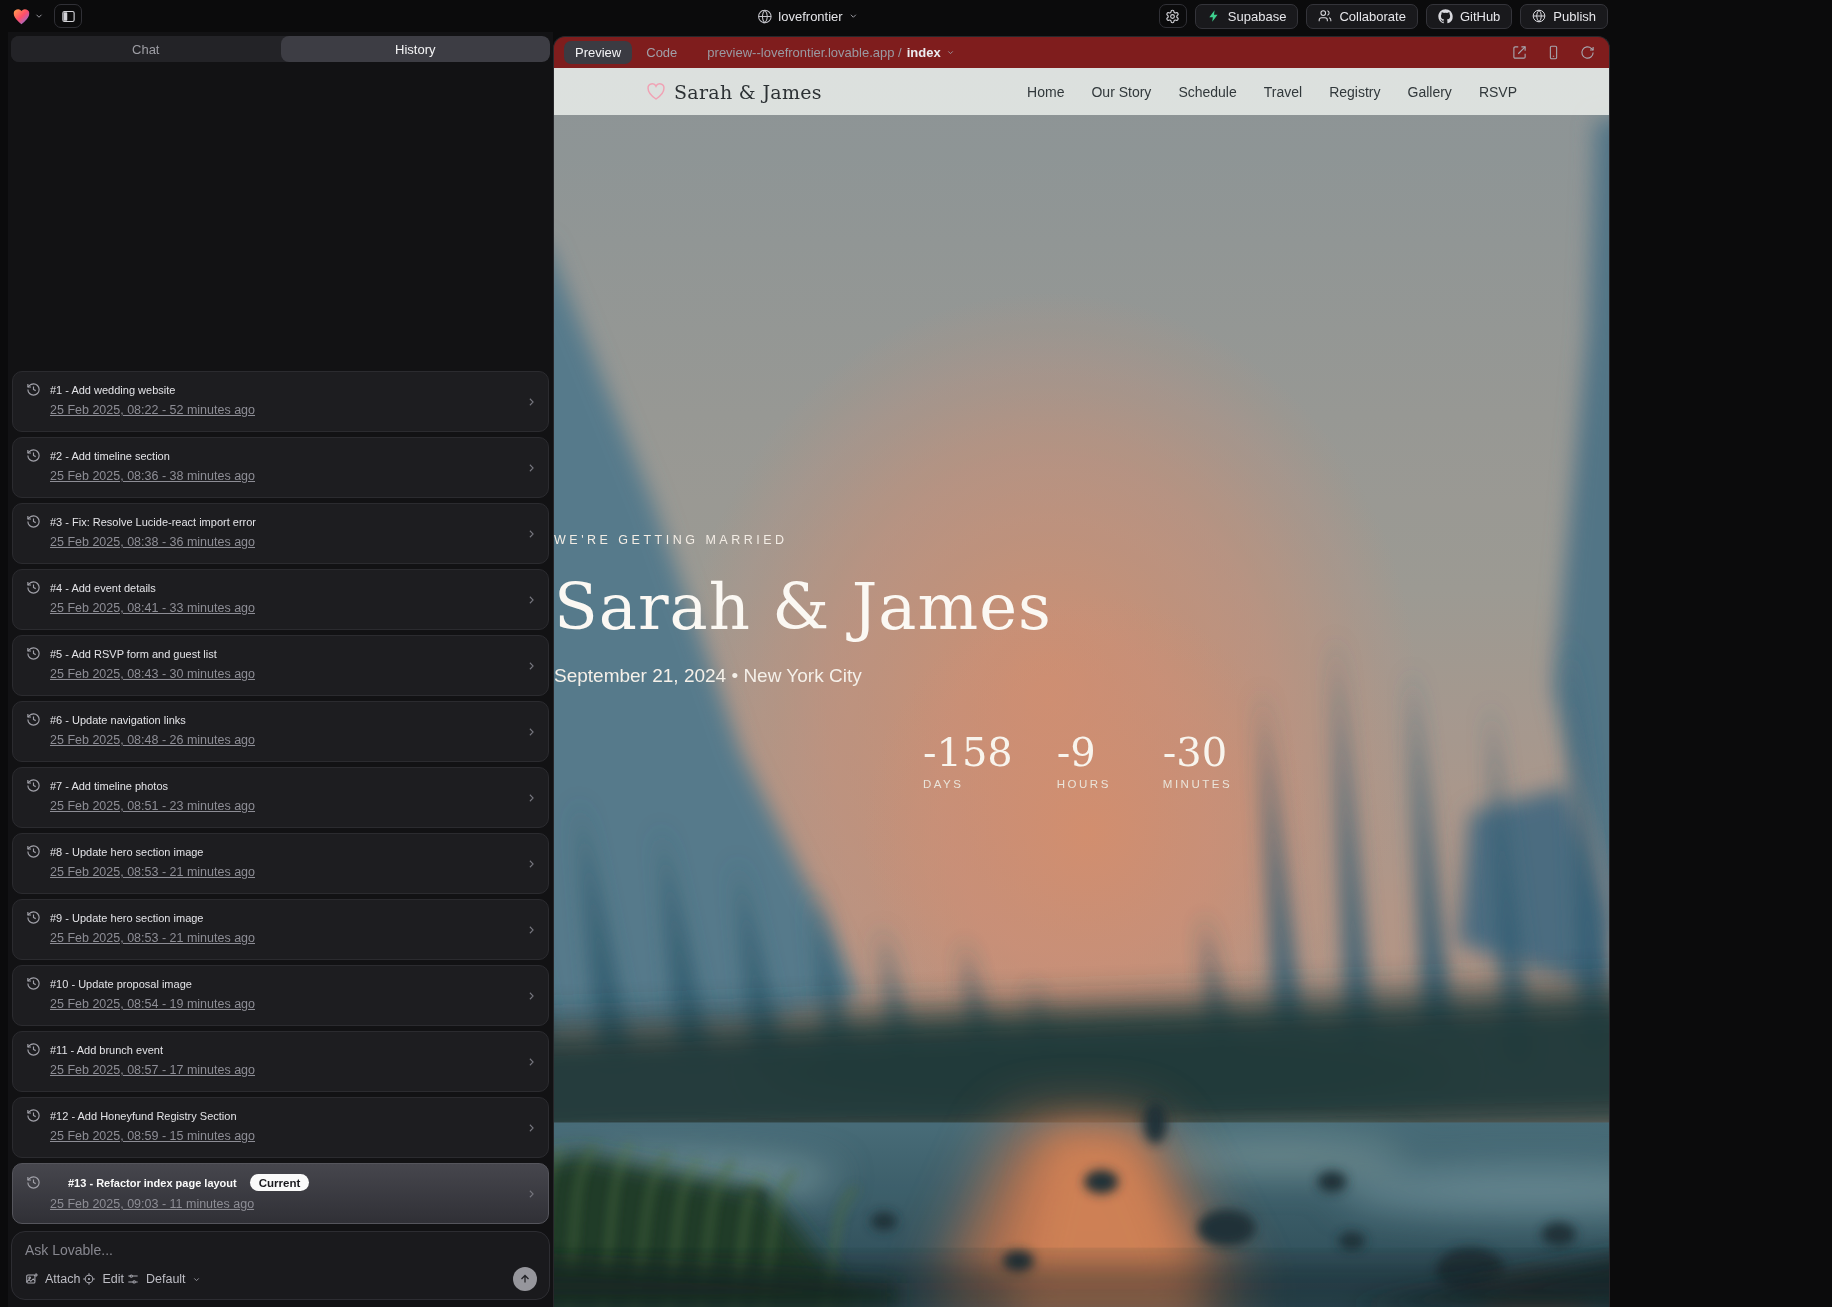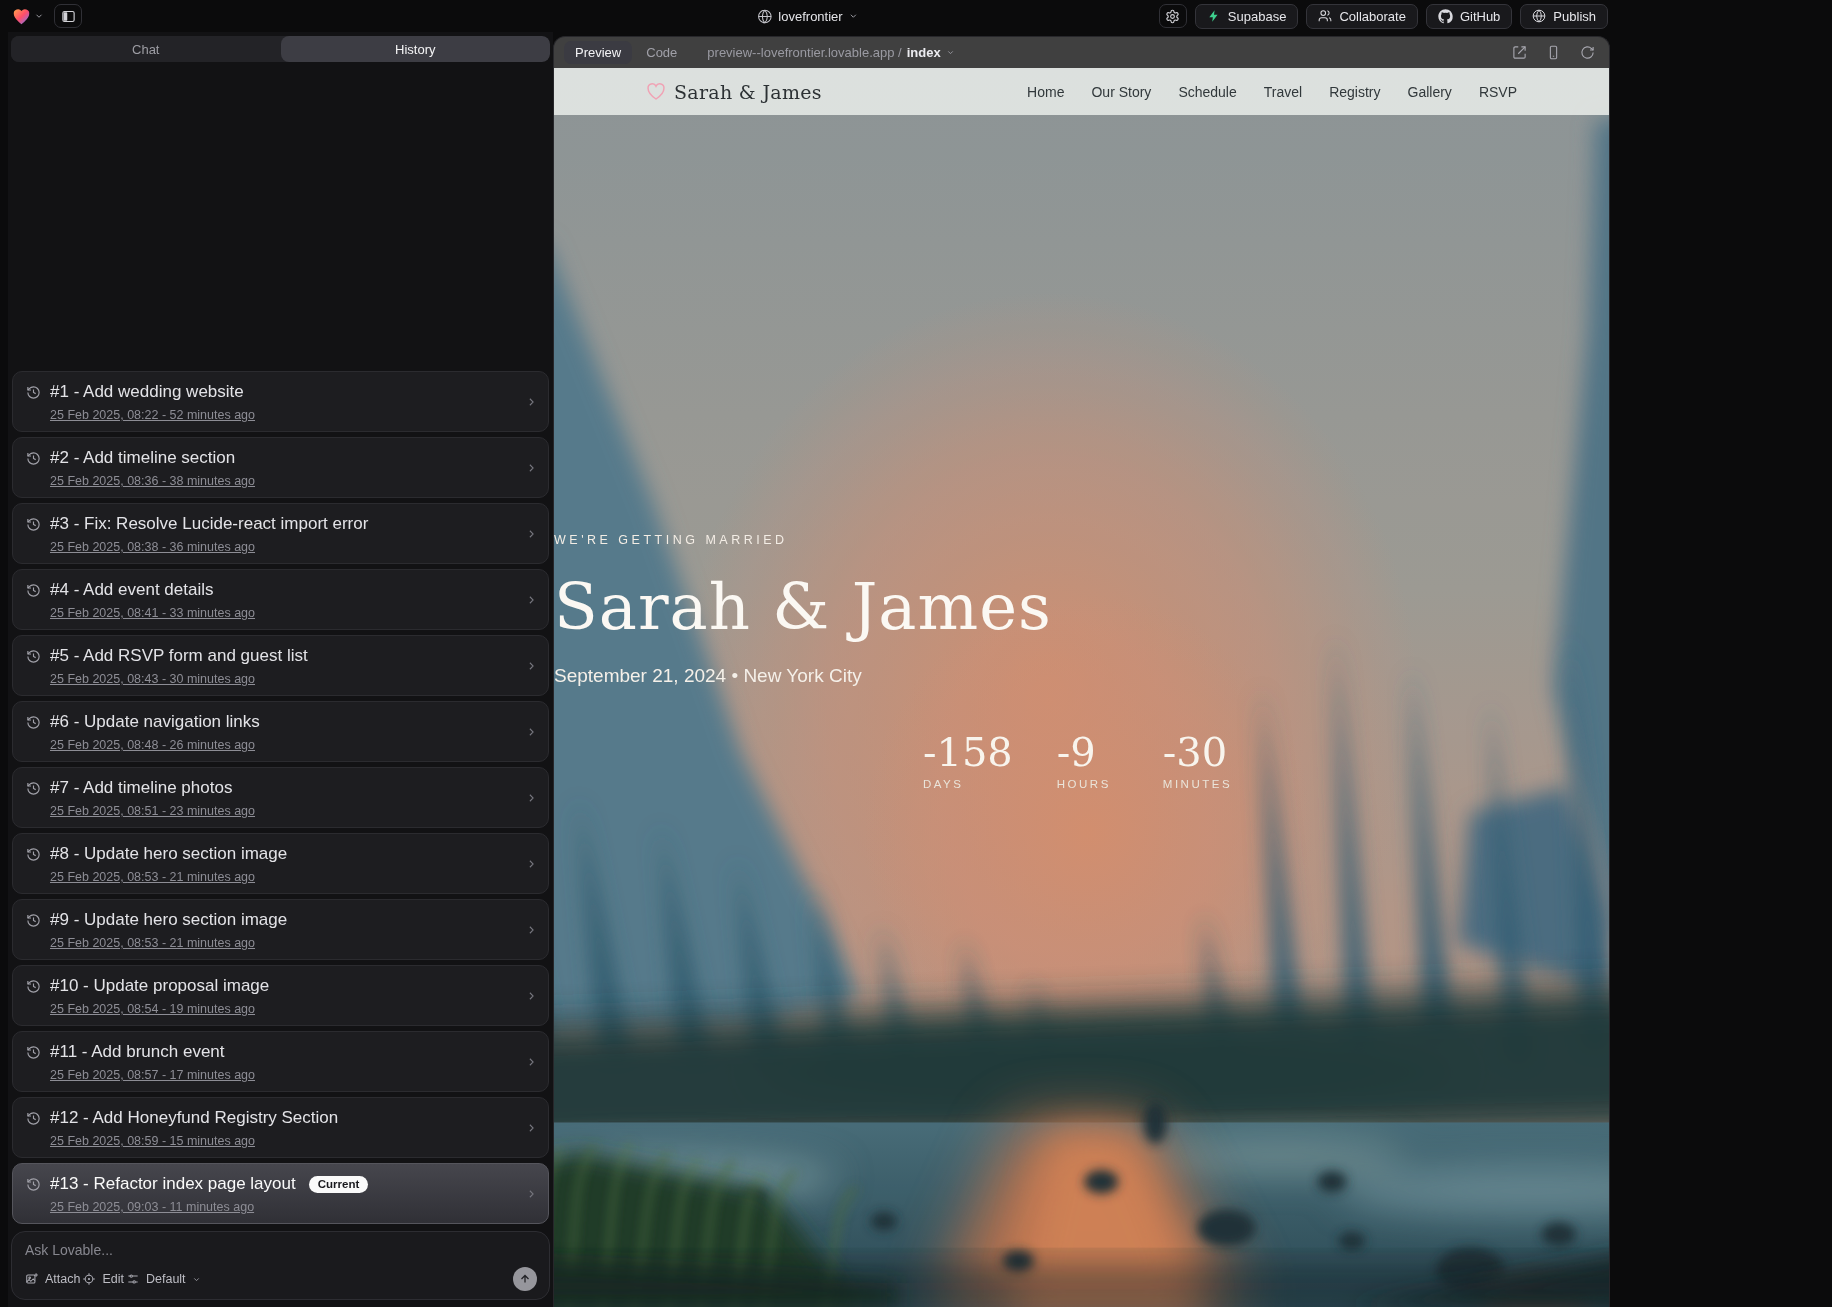--- a/index.html
+++ b/index.html
@@ -32,42 +32,42 @@
   .seg-btn { flex:1; border:0; background:#232327; color:#9d9da4; font-size:13px; cursor:pointer;
     font-family:inherit; }
   .seg-btn.active { background:#3d3d44; color:#f4f4f5; border-radius:8px; }
   .sb-spacer { flex:1 1 auto; }
   .history-list { display:flex; flex-direction:column; gap:5px; padding:0 1px; flex:0 0 auto; }
   .history-item { position:relative; height:61px; background:#1d1d20; border:1px solid #2b2b2f;
     border-radius:10px; padding:10px 34px 10px 13px; cursor:pointer; }
   .history-item.current { background:linear-gradient(#46464d,#303036); border-color:#55555c; }
   .hi-top { display:flex; align-items:center; gap:9px; }
   .hi-icon { color:#a2a2aa; }
-  .hi-title { font-size:17px; color:#e3e3e7; white-space:nowrap; }
-  .history-item.current .hi-title { color:#fafafa; font-weight:400; }
+  .hi-title { font-size:11px; color:#e3e3e7; white-space:nowrap; }
+  .history-item.current .hi-title { color:#fafafa; font-weight:700;margin-left:18px; }
   .hi-badge { background:#fafafa; color:#1a1a1e; font-size:11.5px; font-weight:700;
     padding:2.5px 9px; border-radius:999px; margin-left:4px; }
   .hi-meta { font-size:12.5px; color:#8d8d95; margin:6px 0 0 24px; white-space:nowrap;text-decoration:underline; }
   .hi-chev { position:absolute; right:10px; top:50%; transform:translateY(-50%); color:#74747c; }
 
   .composer { margin-top:7px; flex:0 0 69px; background:#1a1a1d; border:1px solid #2d2d32;
     border-radius:14px; padding:10px 12px 8px 13px; display:flex; flex-direction:column; }
   .ask-input { background:transparent; border:0; outline:none; color:#e8e8ec; font-size:14px;
     font-family:inherit; width:100%; }
   .ask-input::placeholder { color:#87878f; }
   .composer-row { margin-top:auto; display:flex; align-items:center; gap:2px; }
   .comp-btn { display:flex; align-items:center; gap:6px; background:none; border:0; color:#bdbdc4;
     font-size:12.5px; cursor:pointer; font-family:inherit; }
   .comp-btn .icon { color:#a9a9b1; }
   .send-btn { margin-left:auto; width:24px; height:24px; border-radius:50%; border:0;
     background:#96969c; color:#222226; display:flex; align-items:center; justify-content:center; cursor:pointer; }
 
   
   .workspace { position:absolute; left:545px; top:32px; right:0; bottom:0; padding:4px 6px 0 8px; }
-  .preview-window { width:100%; height:100%; background:#404040; border:1px solid #27272b;
+  .preview-window { width:100%; height:100%; background:#7f1d1d; border:1px solid #27272b;
     border-bottom:0; border-radius:12px 12px 0 0; display:flex; flex-direction:column; overflow:hidden; }
   .preview-toolbar { height:31px; flex:0 0 auto; display:flex; align-items:center; padding:0 14px 0 10px; gap:4px; }
   .pt-tab-active { height:23px; padding:0 11px; display:flex; align-items:center; background:#3b3b42;
     border-radius:7px; color:#f3f3f5; font-size:13px; border:0; cursor:pointer; font-family:inherit; }
   .pt-tab { height:23px; padding:0 10px; display:flex; align-items:center; background:none; border:0;
     color:#a0a0a8; font-size:13px; cursor:pointer; font-family:inherit; }
   .pt-url { margin-left:16px; display:flex; align-items:center; gap:5px; font-size:13px; color:#9a9aa2; cursor:pointer; }
   .pt-url b { color:#ececf0; font-weight:700; }
   .pt-actions { margin-left:auto; display:flex; align-items:center; gap:19px; color:#a6a6ae; }
   .pt-actions .icon { cursor:pointer; }

